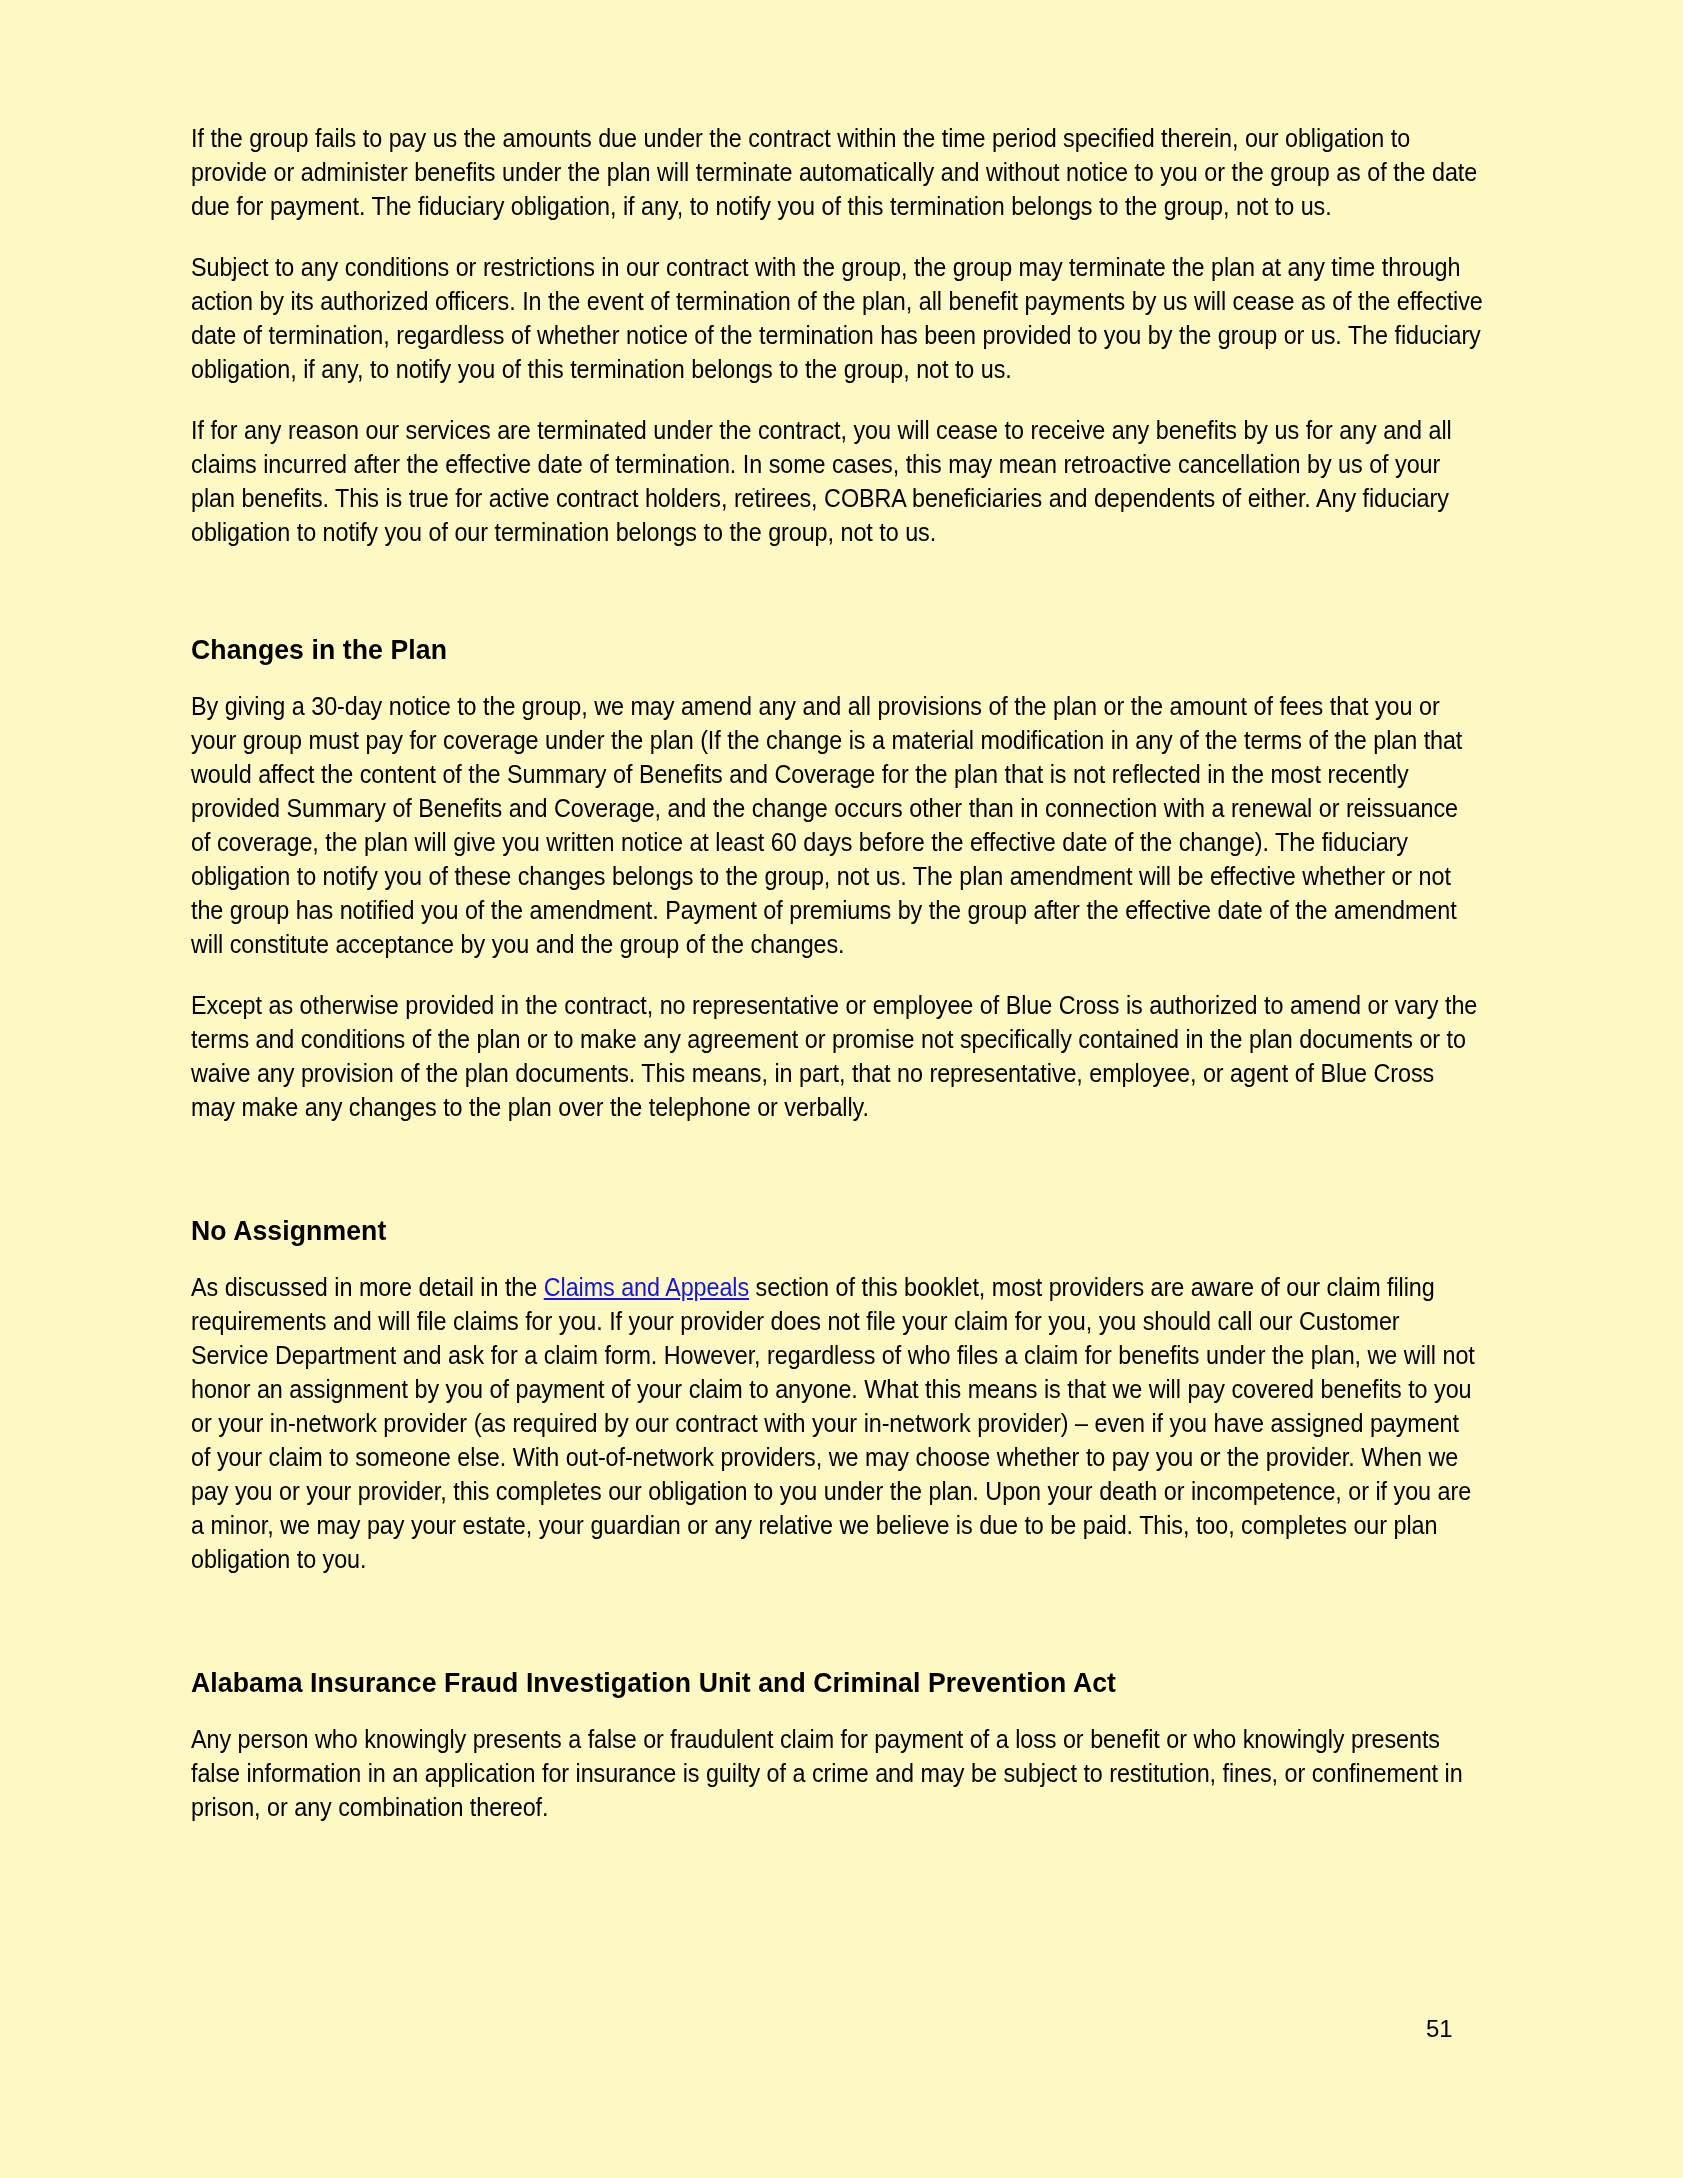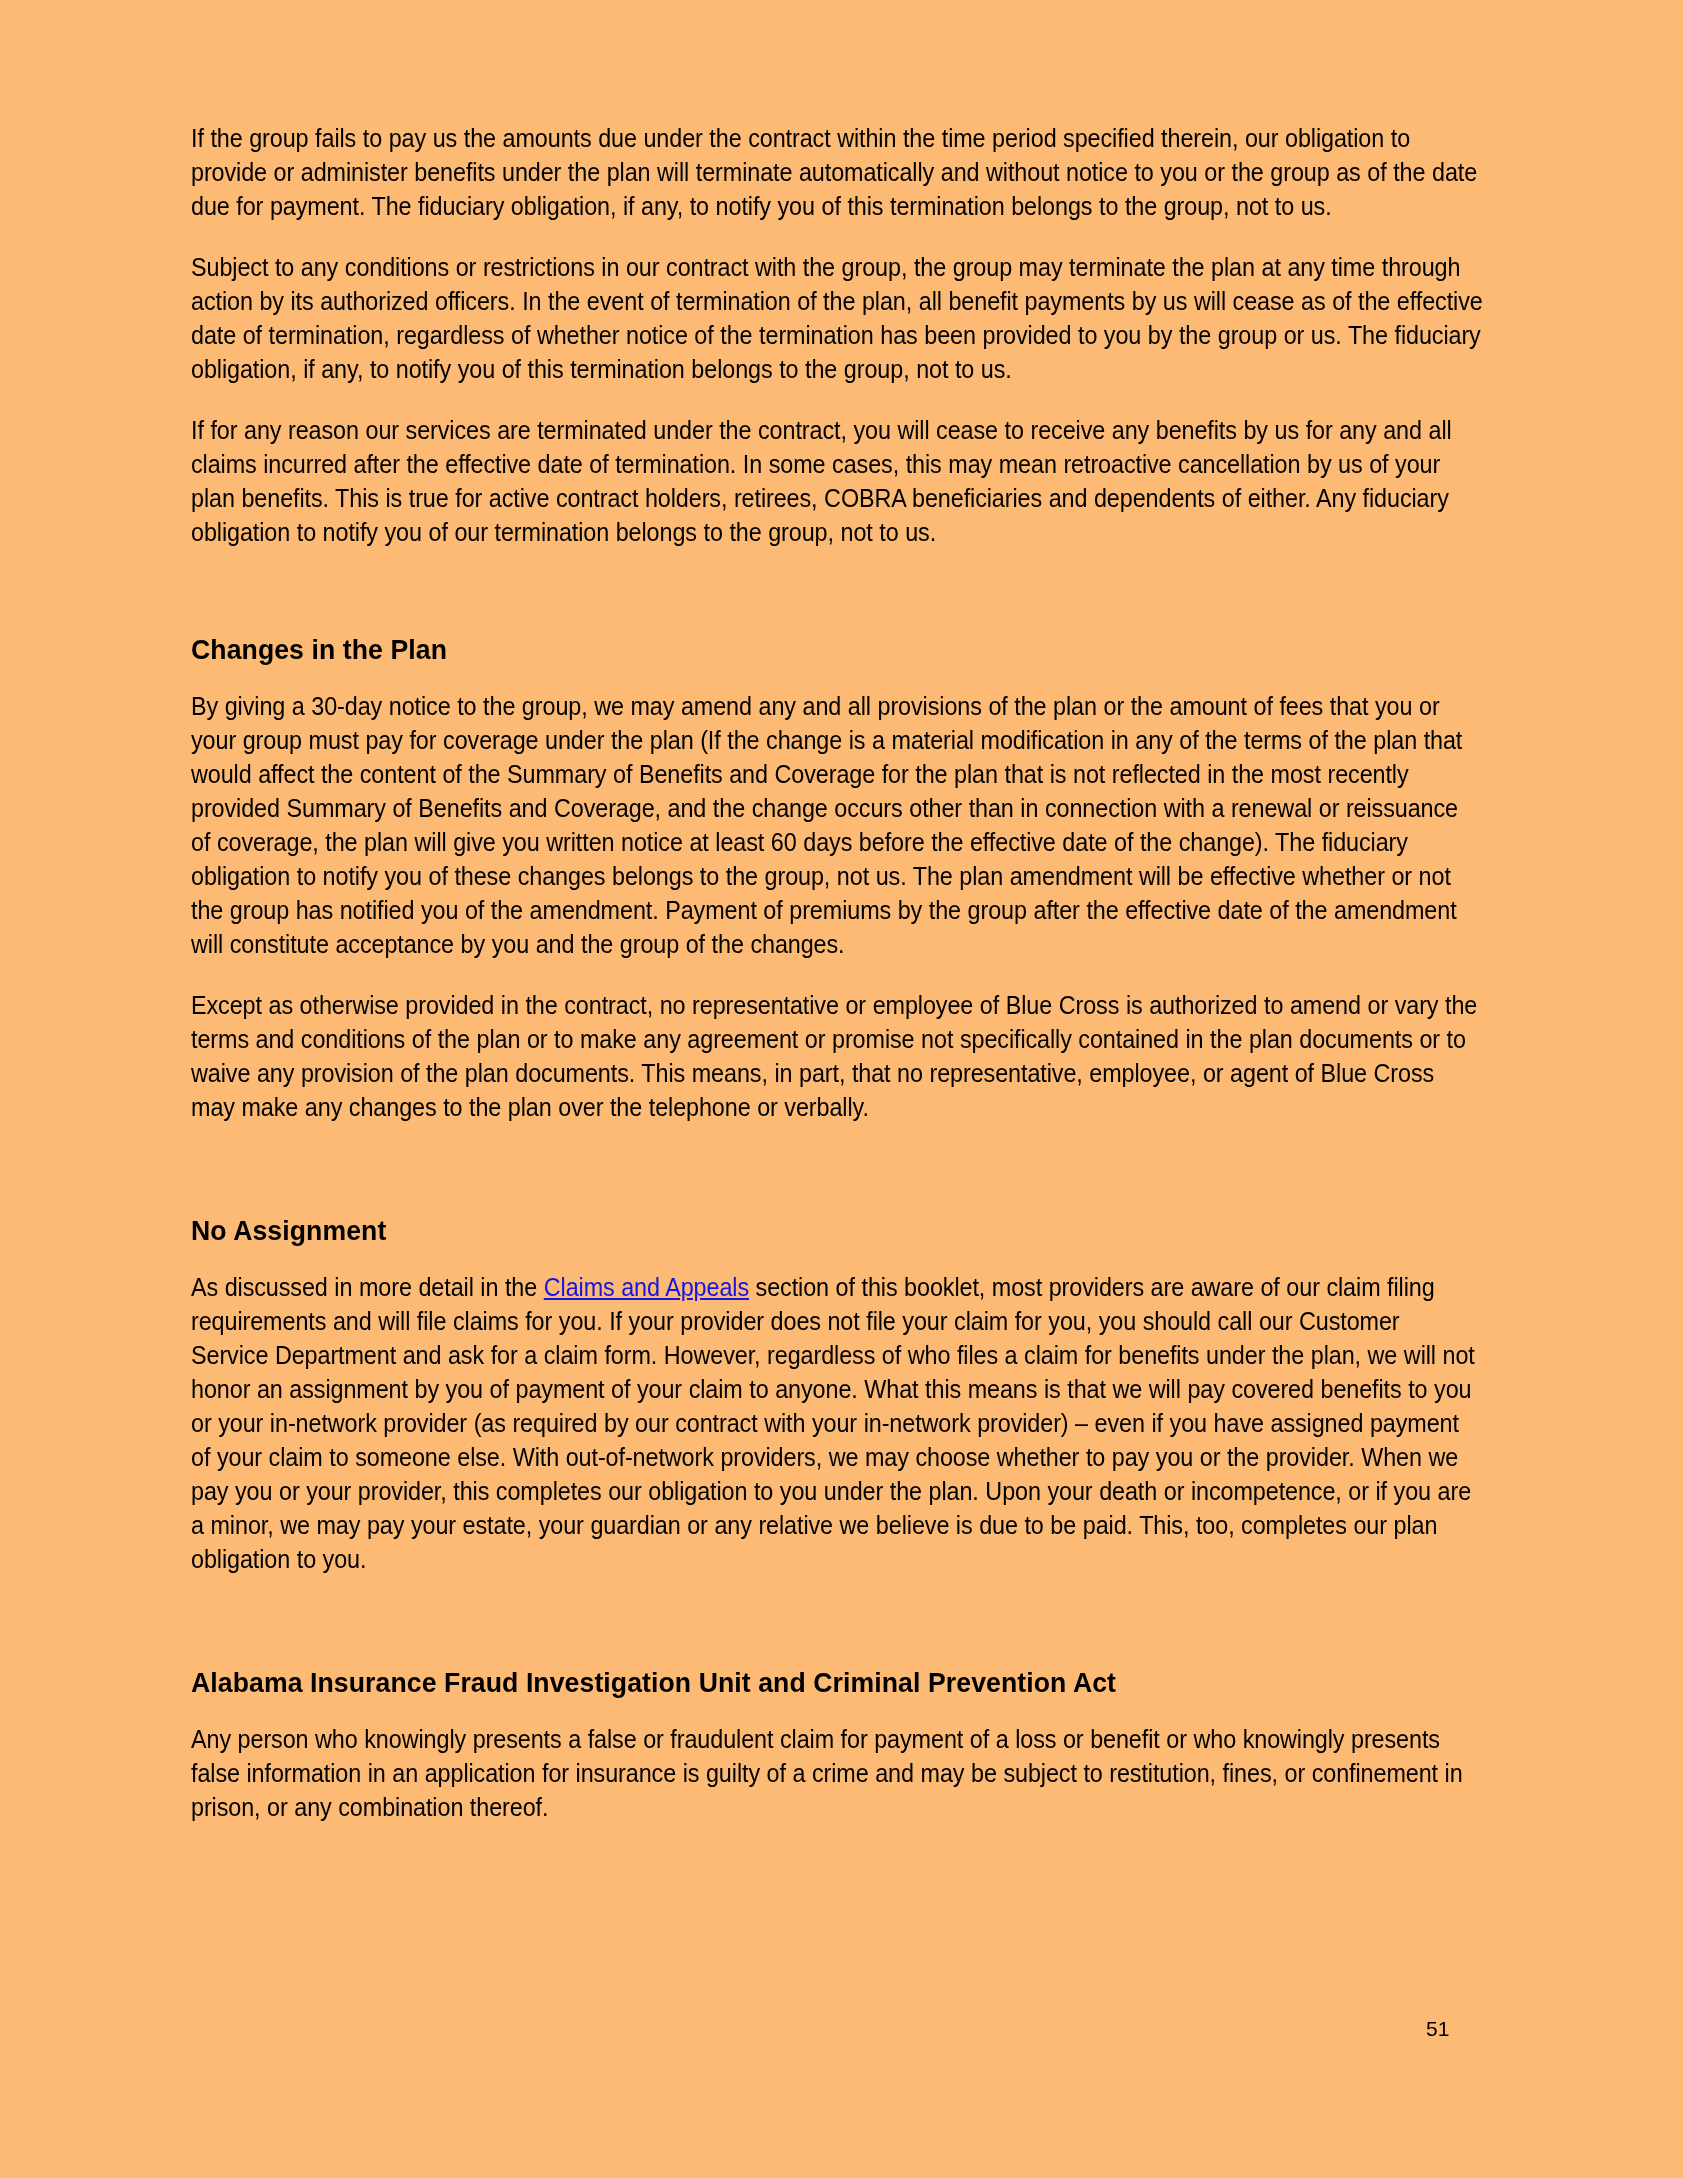--- a/index.html
+++ b/index.html
@@ -15,21 +15,21 @@
     font-family: "Liberation Sans", "DejaVu Sans", sans-serif;
     color: #000000;
     -webkit-font-smoothing: none;
   }
 
   .page {
     position: absolute;
     left: 0; top: 0;
     width: 1683px;
     height: 2178px;
-    background: #fdba74;
+    background: #fef9c3;
     overflow: hidden;
   }
 
   .content {
     position: absolute;
     left: 191px;
     top: 121px;
     width: 1292px;
   }
 
@@ -66,21 +66,21 @@
   a.doclink, .doclink {
     color: #1414e6;
     text-decoration: underline;
     text-underline-offset: 2px;
   }
 
   .pagenum {
     position: absolute;
     left: 1426px;
     top: 2014px;
-    font-size: 21px;
+    font-size: 24px;
     line-height: 30px;
     font-family: "Liberation Sans", "DejaVu Sans", sans-serif;
     color: #000;
     font-weight: 500;
   }
 
   
   .scan-edge {
     position: absolute;
     left: 0; top: 0; right: 0; bottom: 0;

